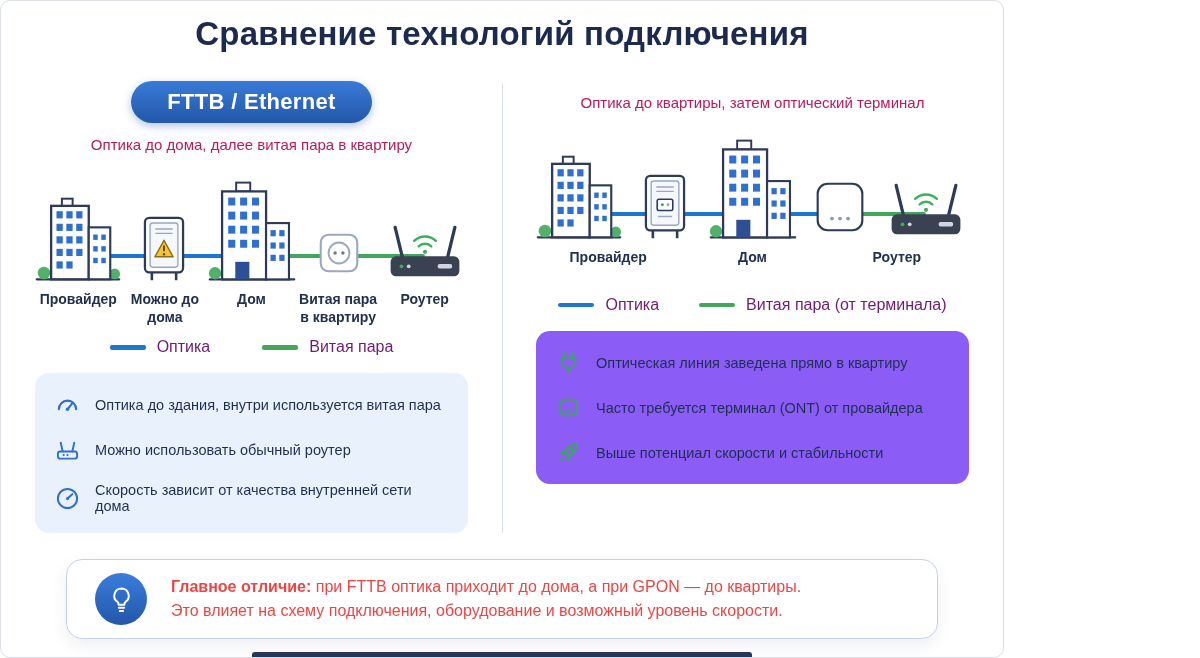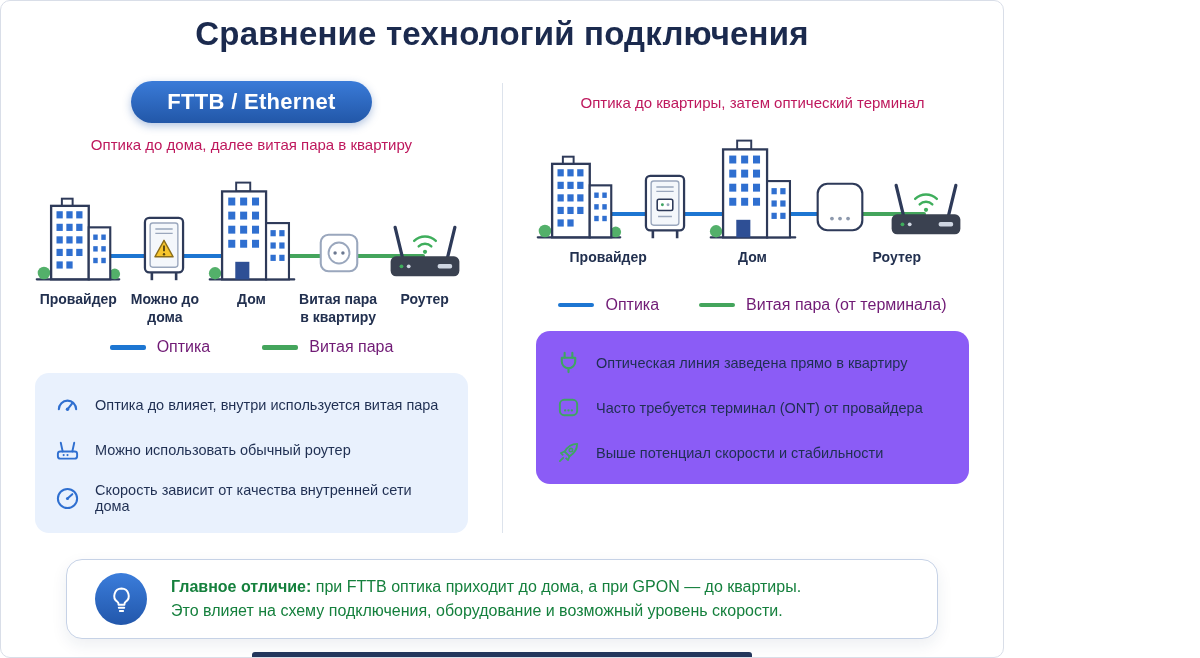--- a/index.html
+++ b/index.html
@@ -39,21 +39,21 @@
   .features-green{background:#8b5cf6;}
   .feature{display:flex;align-items:center;gap:15px;padding:10px 0;font-size:14.5px;color:#1f2f52;}
   .blue-ic{color:#2f6fd0;}
   .green-ic{color:#3fa463;}
 
   .callout{width:872px;box-sizing:border-box;margin:26px auto 0;display:flex;align-items:center;gap:24px;
            background:#fff;border:1.5px solid #c6d2e6;border-radius:16px;padding:13px 28px;
            box-shadow:0 6px 16px rgba(25,45,90,.08);}
   .bulb-circle{flex:none;width:52px;height:52px;border-radius:50%;background:linear-gradient(180deg,#3b7ddb,#2257ab);
                display:flex;align-items:center;justify-content:center;}
-  .callout-text{font-size:16px;color:#15803d;line-height:1.55;}
+  .callout-text{font-size:16px;color:#ef4444;line-height:1.55;}
   .callout-text .bold{font-weight:bold;}
 
   .bottom-accent{position:absolute;left:50%;transform:translateX(-50%);bottom:0;width:500px;height:5px;
                  background:#23365c;border-radius:3px 3px 0 0;}
 
   .ic-provider{width:86px;height:88px;}
   .ic-house{width:88px;height:104px;}
   .ic-cabinet{width:52px;height:68px;}
   .ic-outlet{width:40px;height:40px;margin-bottom:10px;}
   .ic-ont{width:50px;height:52px;margin-bottom:8px;}
@@ -290,21 +290,21 @@
           <span class="legend-swatch sw-green"></span>
           <span class="legend-label">Витая пара</span>
         </div>
       </div>
 
       <div class="features features-blue">
         <div class="feature">
           <svg class="ic-feature blue-ic">
               <use href="#sym-speedometer"></use>
             </svg>
-          <span>Оптика до влияет, внутри используется витая пара</span>
+          <span>Оптика до здания, внутри используется витая пара</span>
         </div>
         <div class="feature">
           <svg class="ic-feature blue-ic">
               <use href="#sym-mini-router"></use>
             </svg>
           <span>Можно использовать обычный роутер</span>
         </div>
         <div class="feature">
           <svg class="ic-feature blue-ic">
               <use href="#sym-dial"></use>

